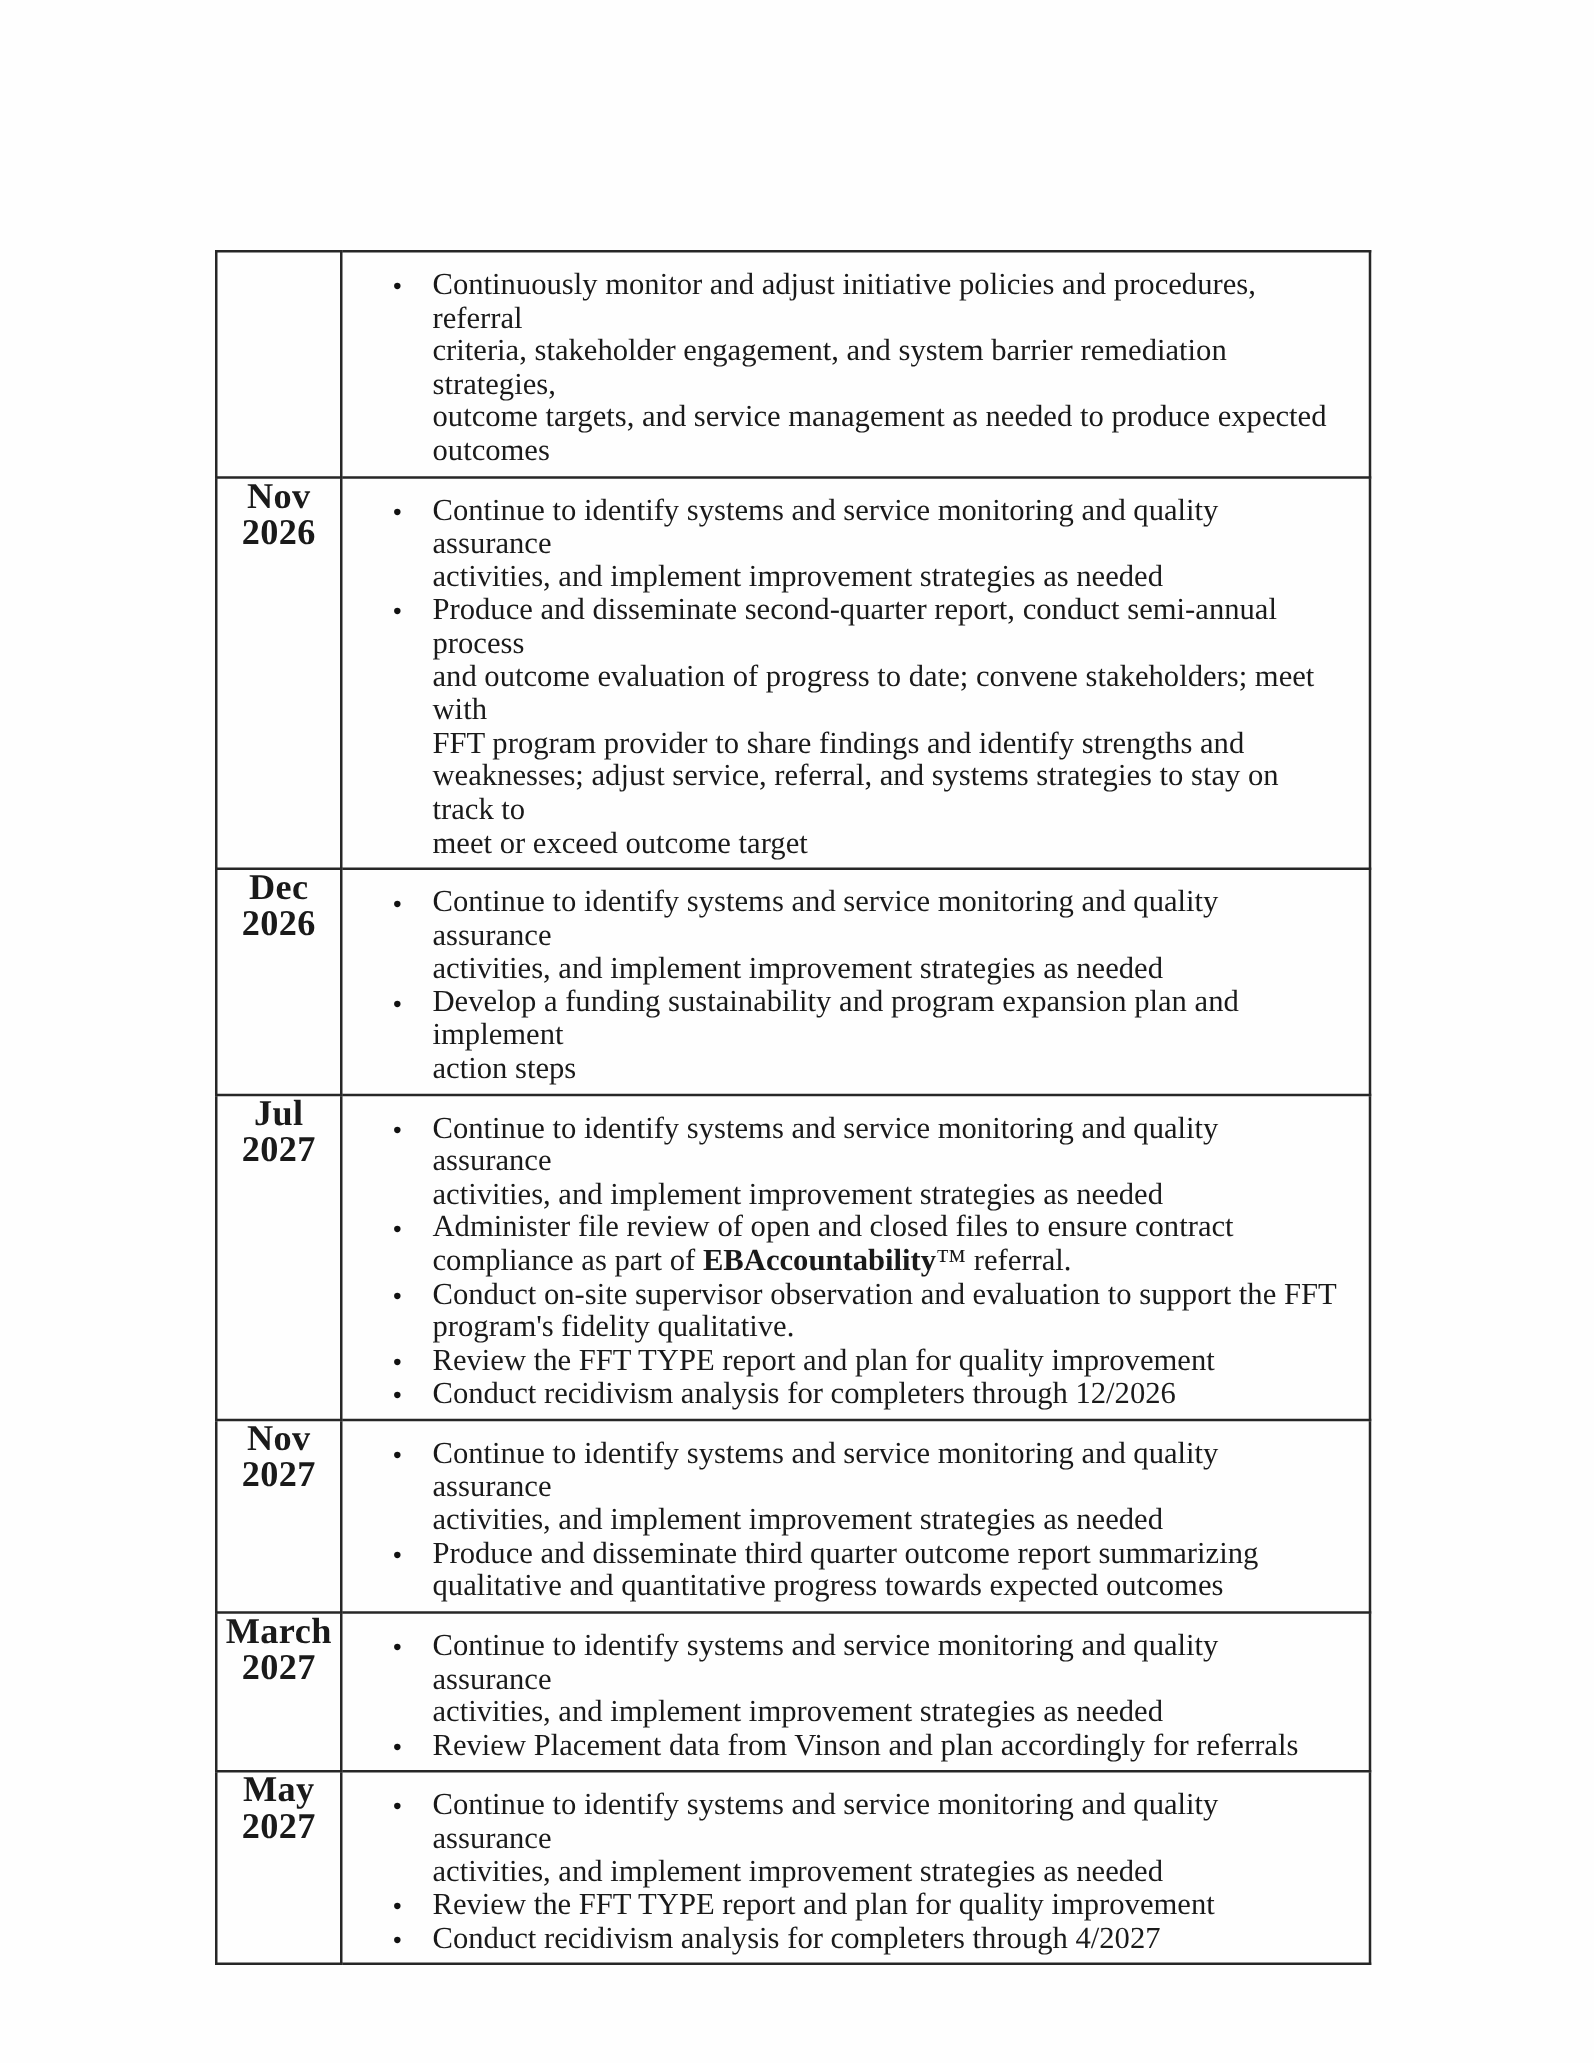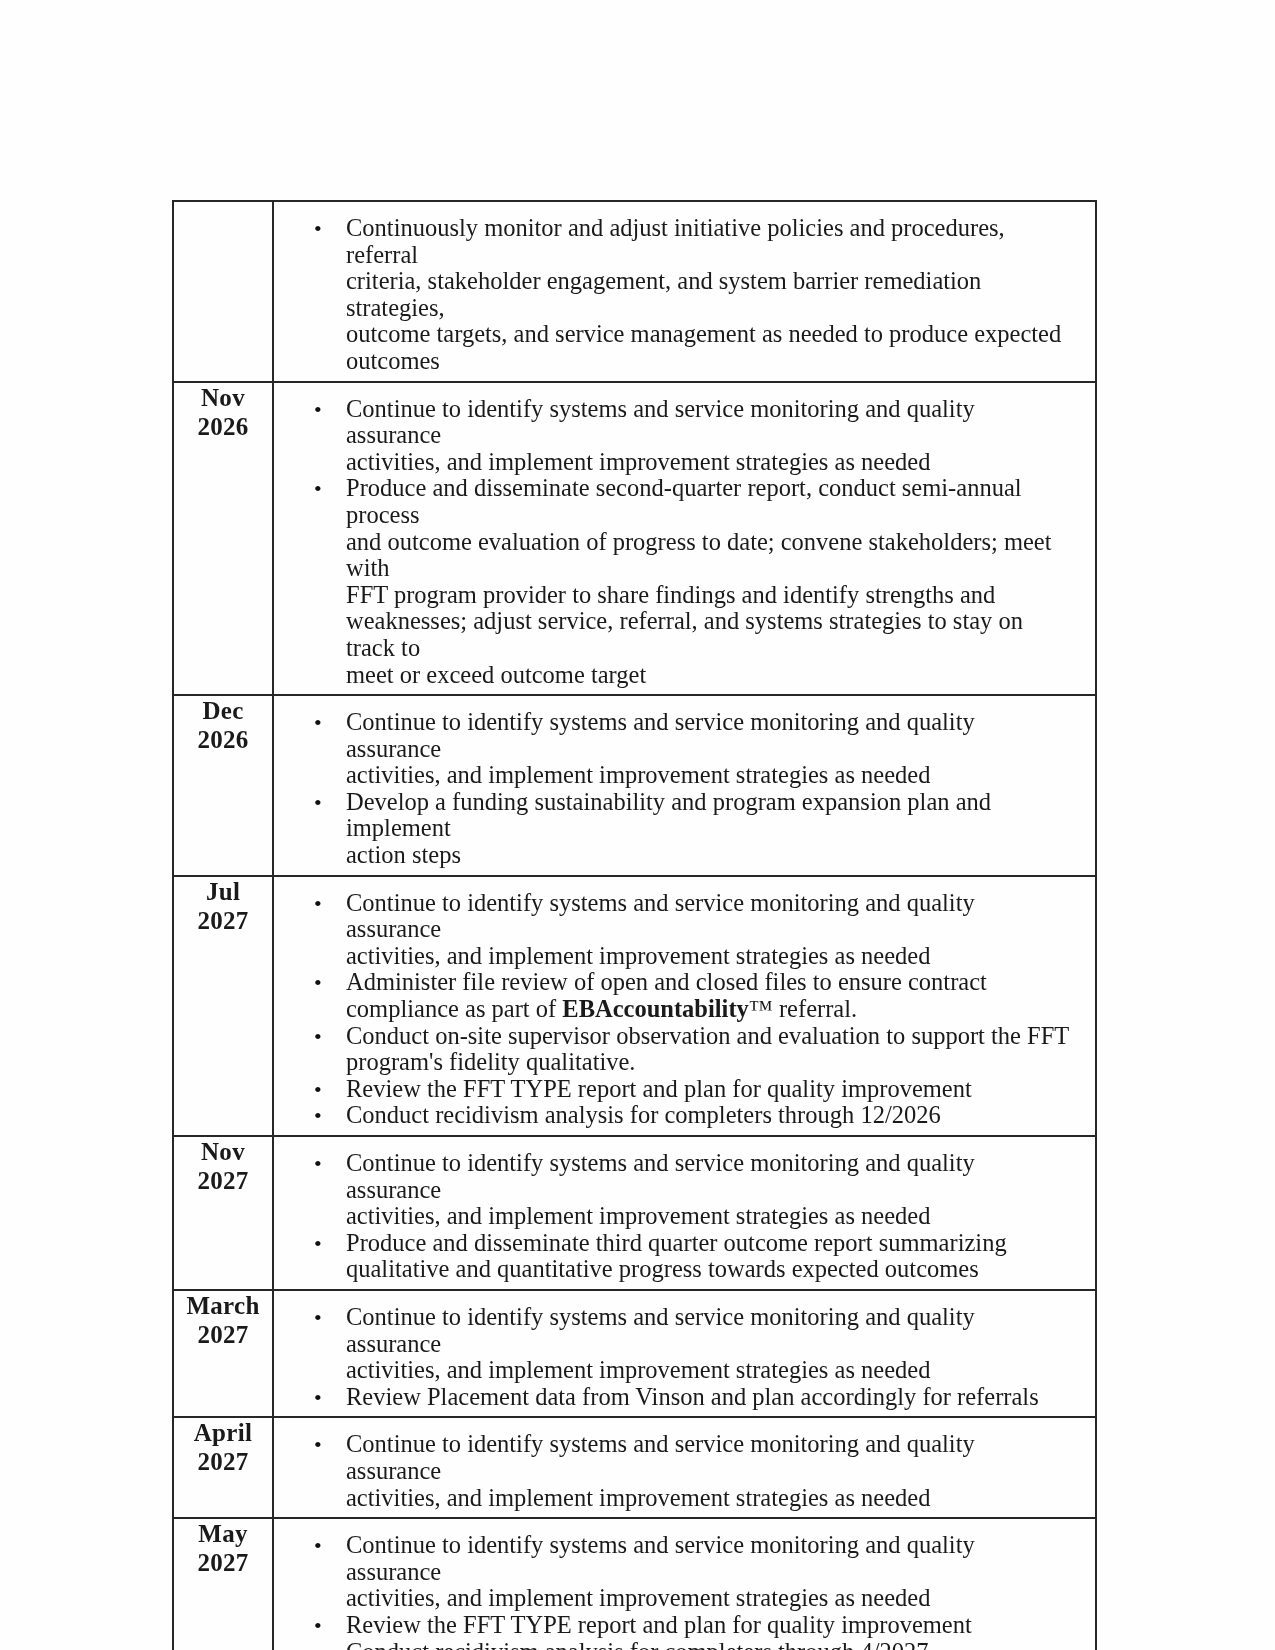--- a/index.html
+++ b/index.html
@@ -25,21 +25,21 @@
   }
   table.timeline td {
     border: 2px solid #272727;
     vertical-align: top;
     overflow: hidden;
   }
   td.month-cell {
     text-align: center;
     vertical-align: middle;
     font-weight: 700;
-    font-size: 25px;
+    font-size: 29px;
     line-height: 29px;
     padding: 0 4px;
     letter-spacing: 0.3px;
     font-family: Liberation Serif, serif;
   }
   td.content-cell {
     padding: 13px 22px 6px 0;
     font-size: 24.5px;
     line-height: 26.6px;
   }
@@ -161,32 +161,20 @@
       <div class="month-year">2027</div>
     </td>
     <td class="content-cell">
       <ul class="bullets">
               <li class="bullet"><span class="bullet-glyph">•</span><span class="bullet-text"><span>Continue to identify systems and service monitoring and quality assurance
 activities, and implement improvement strategies as needed</span></span></li>
               <li class="bullet"><span class="bullet-glyph">•</span><span class="bullet-text"><span>Review Placement data from Vinson and plan accordingly for referrals</span></span></li>
             </ul>
     </td>
   </tr>
-        <tr class="row r6">
-    <td class="month-cell">
-      <div class="month-name">April</div>
-      <div class="month-year">2027</div>
-    </td>
-    <td class="content-cell">
-      <ul class="bullets">
-              <li class="bullet"><span class="bullet-glyph">•</span><span class="bullet-text"><span>Continue to identify systems and service monitoring and quality assurance
-activities, and implement improvement strategies as needed</span></span></li>
-            </ul>
-    </td>
-  </tr>
         <tr class="row r7">
     <td class="month-cell">
       <div class="month-name">May</div>
       <div class="month-year">2027</div>
     </td>
     <td class="content-cell">
       <ul class="bullets">
               <li class="bullet"><span class="bullet-glyph">•</span><span class="bullet-text"><span>Continue to identify systems and service monitoring and quality assurance
 activities, and implement improvement strategies as needed</span></span></li>
               <li class="bullet"><span class="bullet-glyph">•</span><span class="bullet-text"><span>Review the FFT TYPE report and plan for quality improvement</span></span></li>

